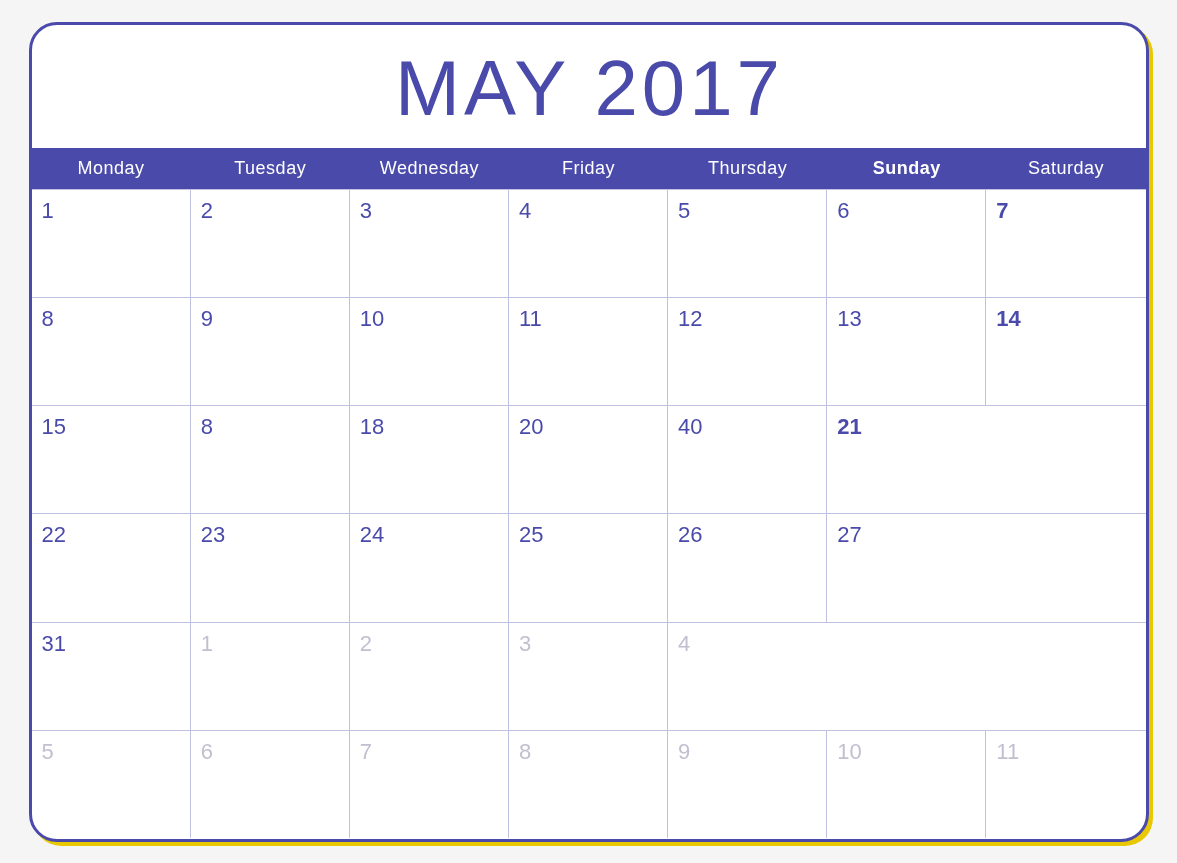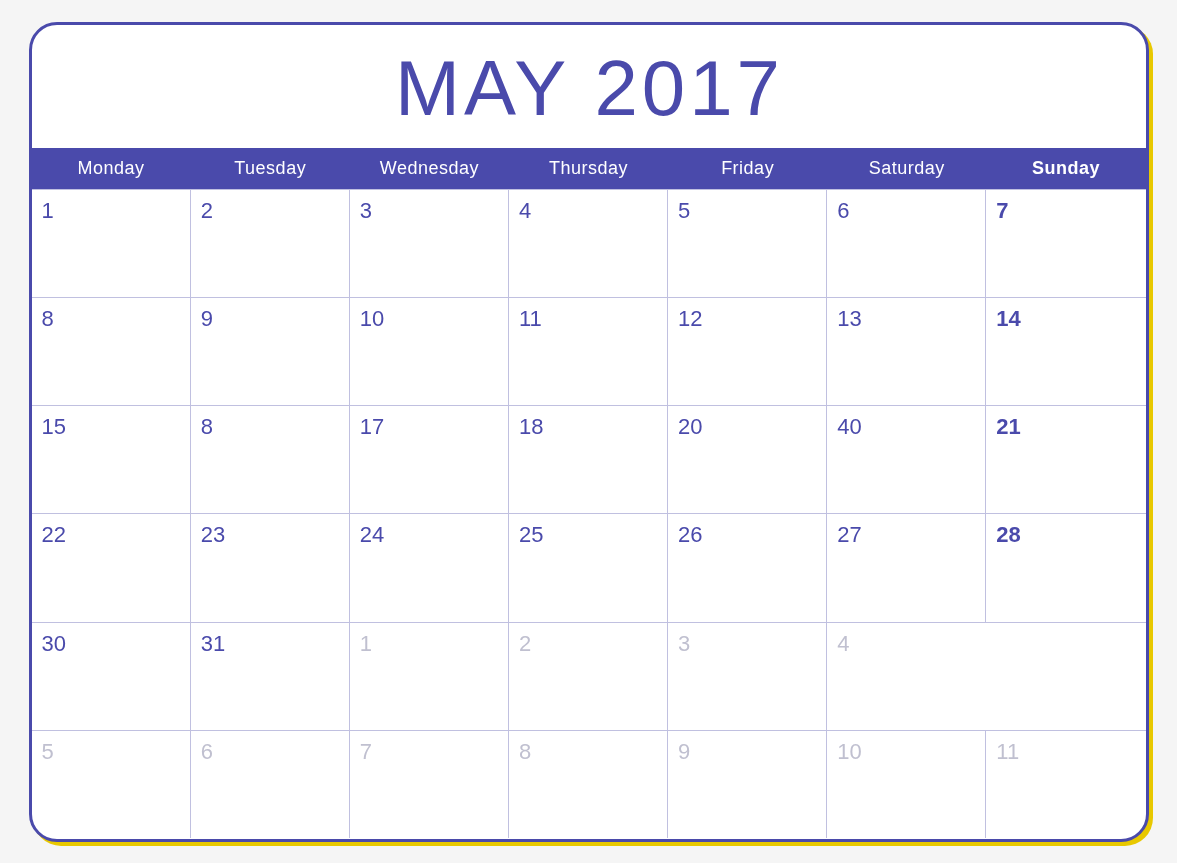--- a/index.html
+++ b/index.html
@@ -110,24 +110,24 @@
 </head>
 <body>
 
 <div class="calendar-container">
   <div class="calendar-title">MAY 2017</div>
   <div class="calendar-grid">
     <div class="day-headers">
       <div class="day-header">Monday</div>
       <div class="day-header">Tuesday</div>
       <div class="day-header">Wednesday</div>
+      <div class="day-header">Friday</div>
       <div class="day-header">Thursday</div>
-      <div class="day-header">Friday</div>
+      <div class="day-header sunday">Sunday</div>
       <div class="day-header">Saturday</div>
-      <div class="day-header sunday">Sunday</div>
     </div>
     <div class="calendar-body">
 
       <div class="calendar-week">
         <div class="calendar-cell"><span class="day-number">1</span></div>
         <div class="calendar-cell"><span class="day-number">2</span></div>
         <div class="calendar-cell"><span class="day-number">3</span></div>
         <div class="calendar-cell"><span class="day-number">4</span></div>
         <div class="calendar-cell"><span class="day-number">5</span></div>
         <div class="calendar-cell"><span class="day-number">6</span></div>
@@ -140,39 +140,36 @@
         <div class="calendar-cell"><span class="day-number">10</span></div>
         <div class="calendar-cell"><span class="day-number">11</span></div>
         <div class="calendar-cell"><span class="day-number">12</span></div>
         <div class="calendar-cell"><span class="day-number">13</span></div>
         <div class="calendar-cell"><span class="day-number sunday">14</span></div>
       </div>
 
       <div class="calendar-week">
         <div class="calendar-cell"><span class="day-number">15</span></div>
         <div class="calendar-cell"><span class="day-number">8</span></div>
-        <div class="calendar-cell"><span class="day-number">17</span></div>
         <div class="calendar-cell"><span class="day-number">18</span></div>
         <div class="calendar-cell"><span class="day-number">20</span></div>
         <div class="calendar-cell"><span class="day-number">40</span></div>
         <div class="calendar-cell"><span class="day-number sunday">21</span></div>
       </div>
 
       <div class="calendar-week">
         <div class="calendar-cell"><span class="day-number">22</span></div>
         <div class="calendar-cell"><span class="day-number">23</span></div>
         <div class="calendar-cell"><span class="day-number">24</span></div>
         <div class="calendar-cell"><span class="day-number">25</span></div>
         <div class="calendar-cell"><span class="day-number">26</span></div>
         <div class="calendar-cell"><span class="day-number">27</span></div>
-        <div class="calendar-cell"><span class="day-number sunday">28</span></div>
       </div>
 
       <div class="calendar-week">
-        <div class="calendar-cell"><span class="day-number">30</span></div>
         <div class="calendar-cell"><span class="day-number">31</span></div>
         <div class="calendar-cell"><span class="day-number overflow">1</span></div>
         <div class="calendar-cell"><span class="day-number overflow">2</span></div>
         <div class="calendar-cell"><span class="day-number overflow">3</span></div>
         <div class="calendar-cell"><span class="day-number overflow">4</span></div>
       </div>
 
       <div class="calendar-week">
         <div class="calendar-cell"><span class="day-number overflow">5</span></div>
         <div class="calendar-cell"><span class="day-number overflow">6</span></div>

